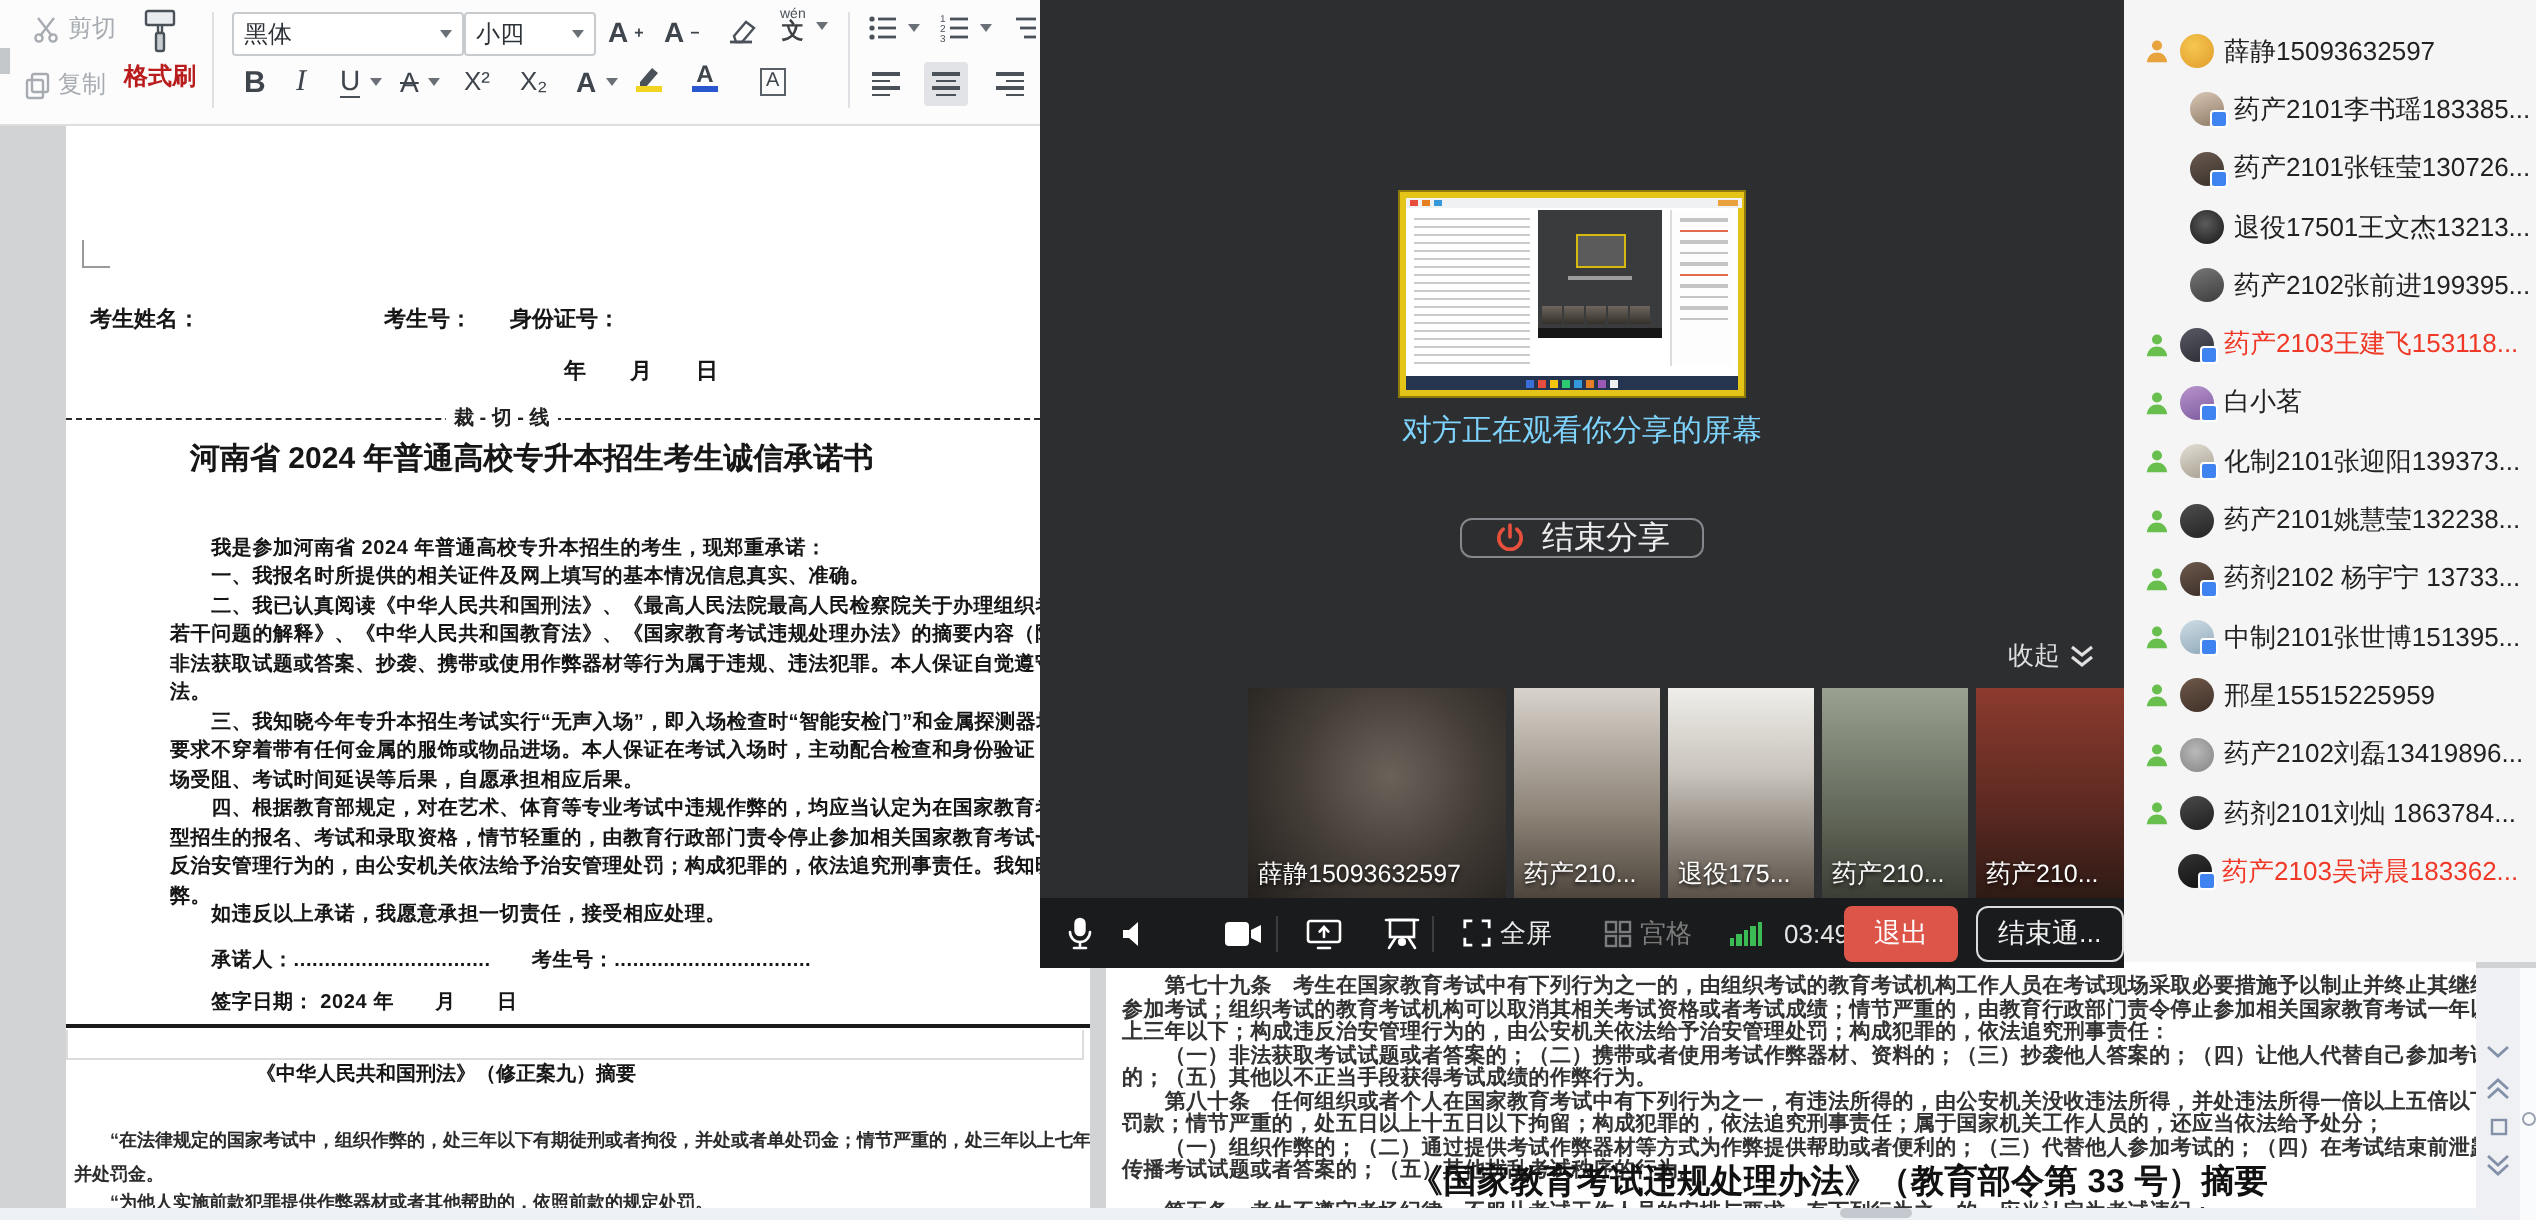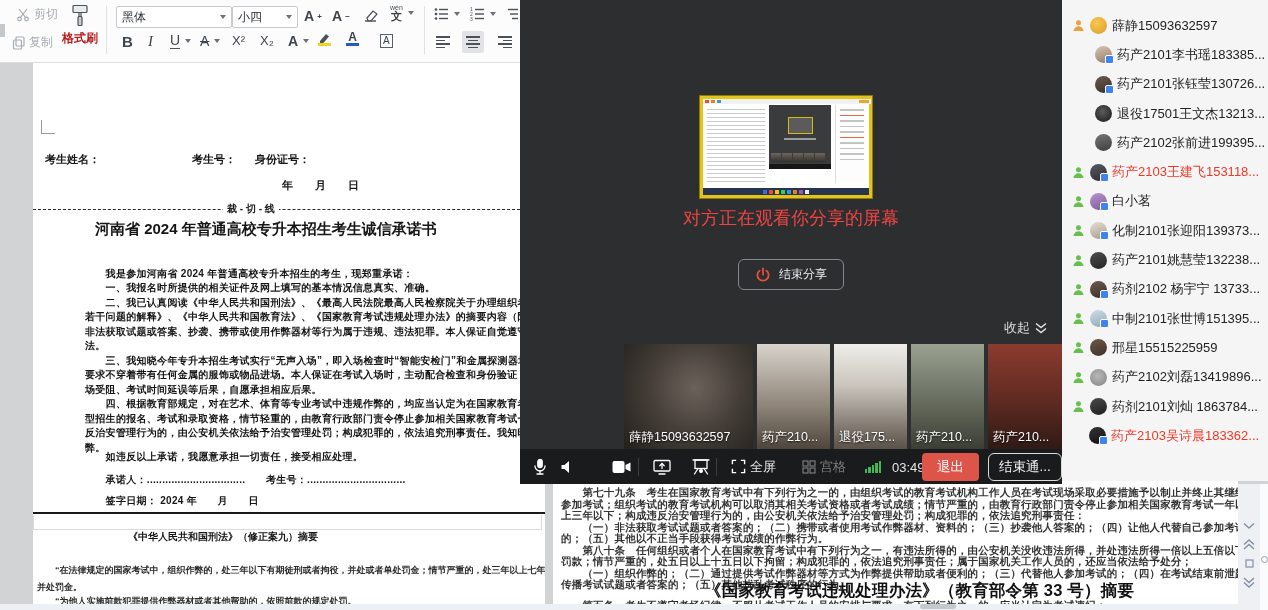--- a/index.html
+++ b/index.html
@@ -41,22 +41,22 @@
   .th-ybox{position:absolute;left:19px;top:12px;width:23px;height:15px;background:#5b5b5b;border:1px solid #d8b90f}
   .th-cap{position:absolute;left:15px;top:33px;width:32px;height:2px;background:#9c9c9c}
   .th-vrow{position:absolute;left:2px;bottom:7px;display:flex;gap:1px}
   .th-vrow i{width:10px;height:9px;background:linear-gradient(#6d655d,#35302b)}
   .th-tb{position:absolute;left:0;bottom:0;width:100%;height:5px;background:#161616}
   .th-list{position:absolute;left:132px;top:6px;width:30px;height:78px;background:#fdfdfd;border-left:1px solid #ddd}
   .th-list .ln{height:1.5px;margin:4px 2px 0 4px;background:#c4c4c4}
   .th-list .ln.r{background:#e06a4a}
   .th-task{position:absolute;left:0;bottom:0;width:100%;height:7px;background:#25354f;display:flex;align-items:center;justify-content:center;gap:2px}
   .th-task i{width:4px;height:4px}
-  .meet-cap{position:absolute;left:0;top:206px;width:100%;text-align:center;color:#ef4444;font-size:18px}
-  .endshare{position:absolute;left:50%;transform:translateX(-50%);top:259px;height:31px;display:flex;align-items:center;gap:8px;border:1px solid #85878c;border-radius:6px;background:transparent;color:#ededed;font-size:12px;padding:0 16px;cursor:pointer}
+  .meet-cap{position:absolute;left:0;top:206px;width:100%;text-align:center;color:#7dd3fc;font-size:15px}
+  .endshare{position:absolute;left:50%;transform:translateX(-50%);top:259px;height:20px;display:flex;align-items:center;gap:8px;border:1px solid #85878c;border-radius:6px;background:transparent;color:#ededed;font-size:16px;padding:0 16px;cursor:pointer}
   .collapse{position:absolute;right:14px;top:319px;display:flex;align-items:center;gap:4px;color:#dedede;font-size:13px;cursor:pointer}
   .strip{position:absolute;left:0;top:344px;width:100%;height:105px}
   .tile{position:absolute;top:0;height:105px;overflow:hidden}
   .tile .nm{position:absolute;left:5px;bottom:3px;color:#fff;font-size:12.5px;text-shadow:0 1px 2px rgba(0,0,0,.9);white-space:nowrap}
   .t1{left:104px;width:129px;background:radial-gradient(circle at 55% 42%,#6b625a 0%,#453e38 48%,#23201d 100%)}
   .t2{left:237px;width:73px;background:linear-gradient(180deg,#d8d3cc,#8d8377 60%,#4e463d)}
   .t3{left:314px;width:73px;background:linear-gradient(180deg,#efeeea,#c9c4bc 40%,#5a5148)}
   .t4{left:391px;width:73px;background:linear-gradient(180deg,#9aa191,#6c7263 50%,#3b3e34)}
   .t5{left:468px;width:74px;background:linear-gradient(180deg,#8c3b2e,#5e2a22 55%,#2f1a15)}
   .mtb{position:absolute;left:0;top:449px;width:100%;height:35px;background:#1a1b1c}

